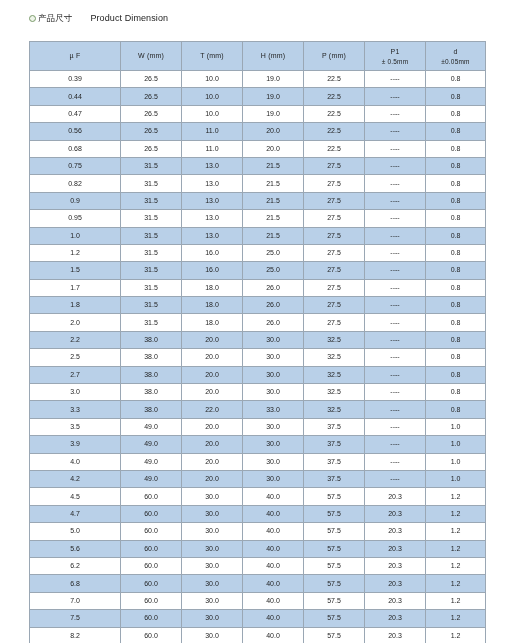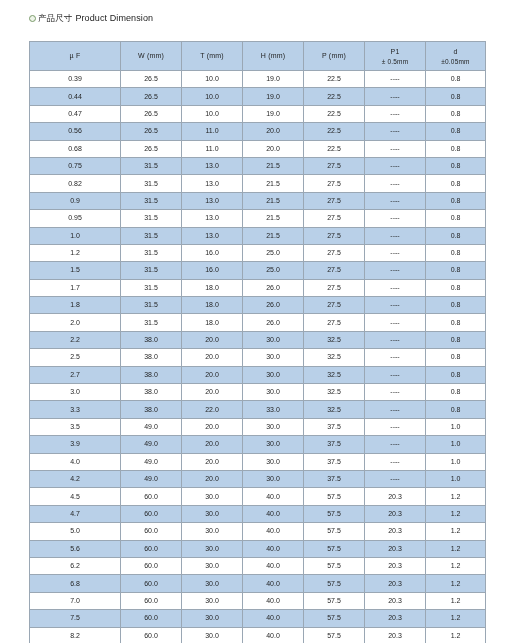--- a/index.html
+++ b/index.html
@@ -42,21 +42,21 @@
     border-radius: 50%;
     background: #eef5e9;
     margin-right: 2px;
     flex: 0 0 auto;
   }
   .title-cn {
     font-family: "DejaVu Sans", "Liberation Sans", sans-serif;
     font-size: 8.5px;
   }
   .title-en {
-    margin-left: 3px;
+    margin-left: 18px;
     font-size: 9px;
   }
 
   .dim-table-wrap {
     position: absolute;
     left: 29px;
     top: 41px;
     width: 456px;
   }
   table.dim-table {

